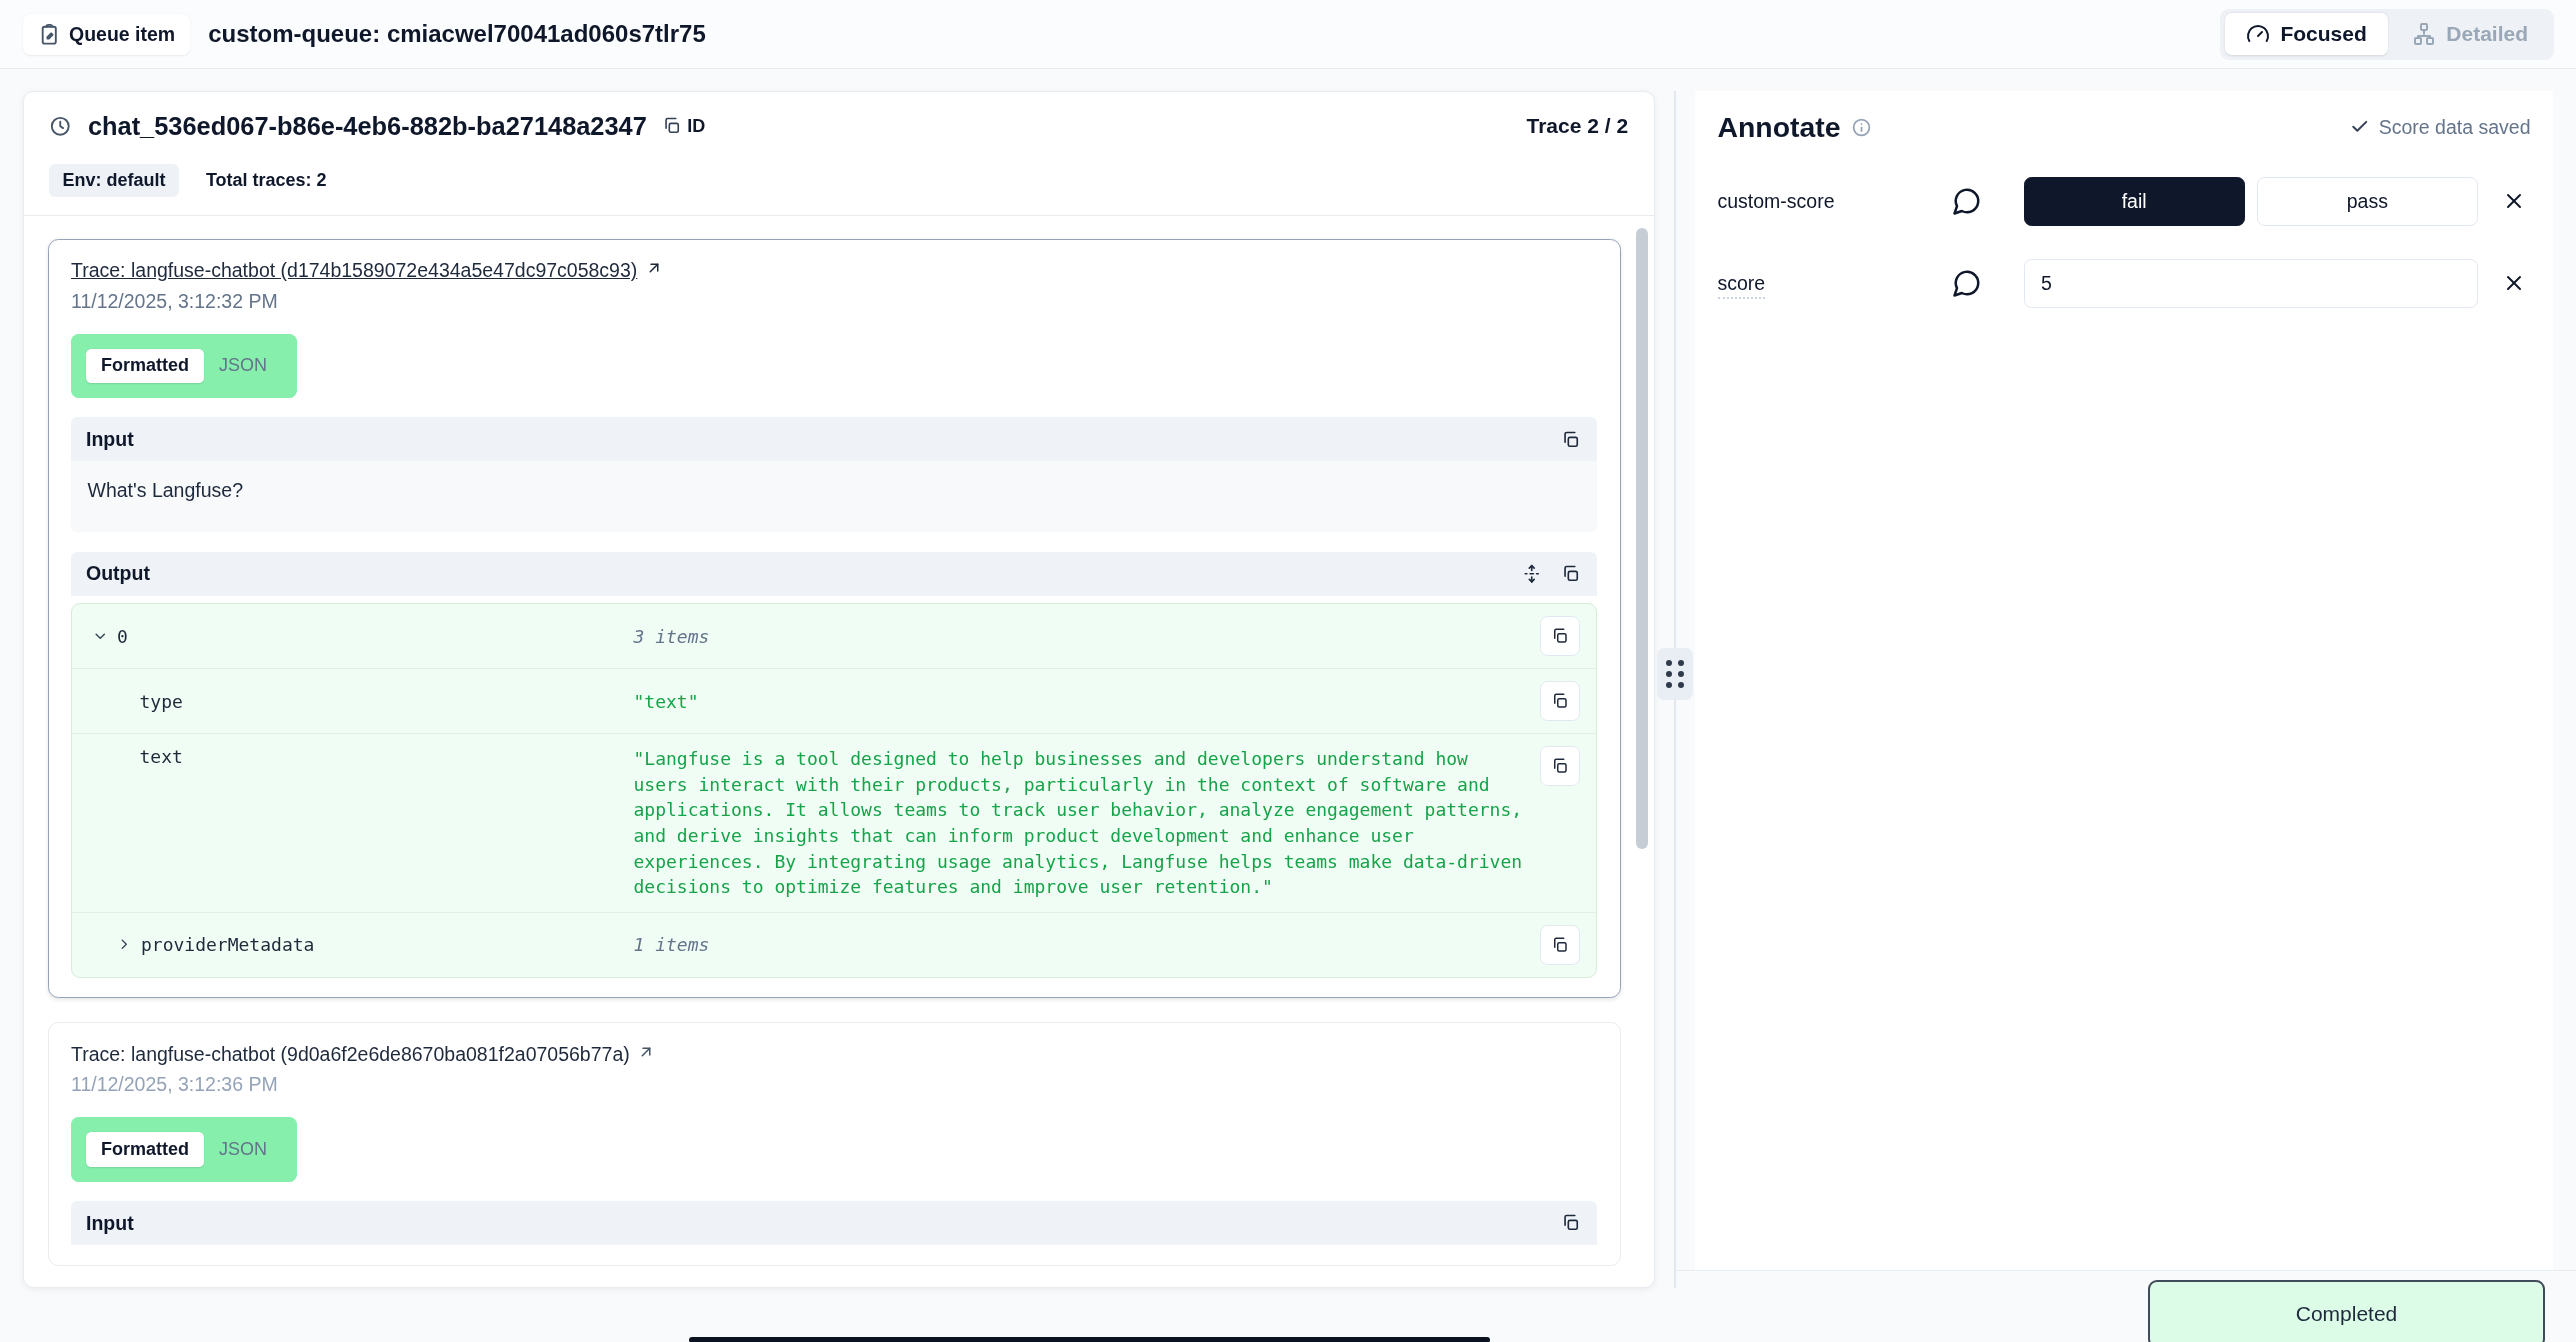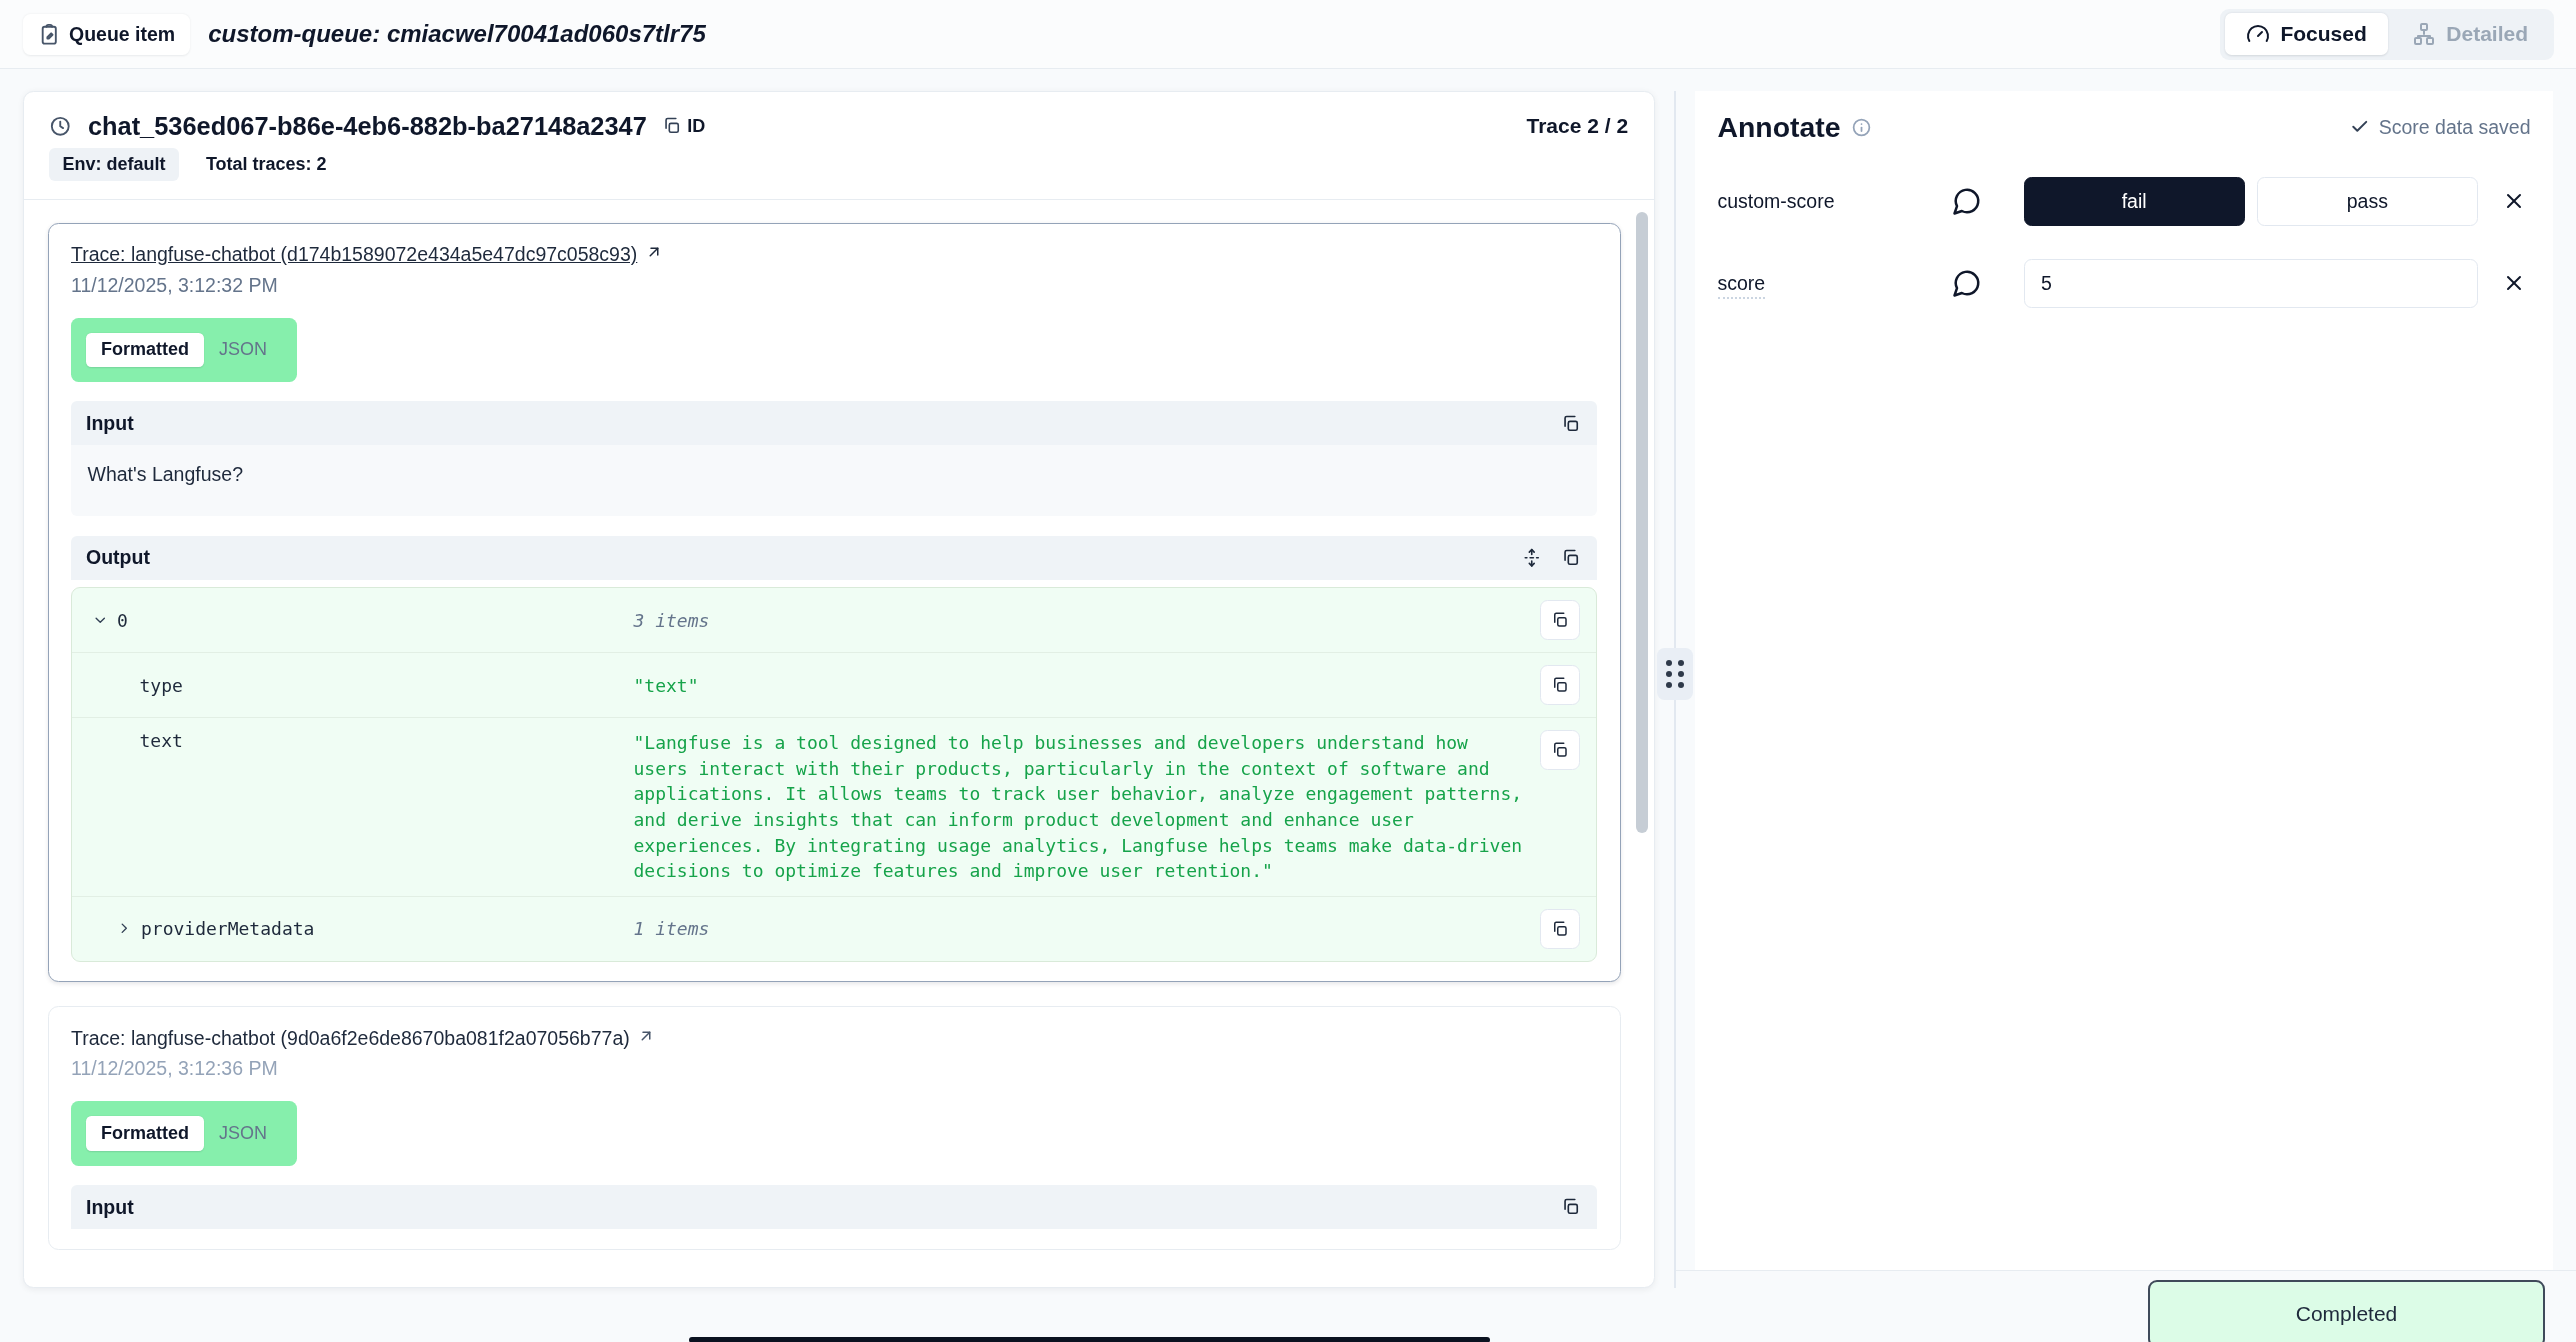--- a/index.html
+++ b/index.html
@@ -15,21 +15,21 @@
   .topbar{
     position:absolute; left:0; top:0; width:2576px; height:69px;
     background:#fbfcfd; border-bottom:1.5px solid #e7ecf1;
     display:flex; align-items:center; padding:0 22.5px; gap:18px;
   }
   .queue-badge{
     display:flex; align-items:flex-start; gap:9px; background:#ffffff;
     border-radius:7.5px; padding:9px 15px; box-shadow:0 0.7px 2.2px rgba(15,23,42,.08);
   }
   .queue-badge .label{ font-size:19.5px; font-weight:700; }
-  .topbar-title{ font-size:24px; font-weight:700; margin:0;font-style:italic; }
+  .topbar-title{ font-size:24px; font-weight:700; margin:0; }
   .view-toggle{
     margin-left:auto; display:flex; background:#eef2f6; border-radius:9px; padding:4.5px; gap:3px;
   }
   .view-toggle button{
     display:flex; align-items:center; gap:10.5px; border:none; cursor:pointer;
     font-family:inherit; font-size:21px; font-weight:600; padding:9px 21px; border-radius:6.7px;
     background:transparent; color:#9aa7b6;
   }
   .view-toggle button.active{ background:#ffffff; color:#0f172a; box-shadow:0 0.7px 2.2px rgba(15,23,42,.12); }
 
@@ -39,21 +39,21 @@
     background:#ffffff; border:1.5px solid #e7ecf1; border-radius:10.5px;
     box-shadow:0 1.5px 6px rgba(15,23,42,.06);
     display:flex; flex-direction:column; overflow:hidden;
   }
   .panel-head{ padding:19.5px 25.4px 0 25.4px; }
   .head-row1{ display:flex; align-items:center; gap:10.5px; }
   .item-id{ font-size:25.4px; font-weight:700; margin:0 1.5px 0 6px; }
   .id-copy{ display:flex; align-items:center; gap:6px; background:none; border:none; cursor:pointer; padding:3px; color:#0f172a; }
   .id-copy .id-text{ font-size:18px; font-weight:600; }
   .trace-counter{ margin-left:auto; font-size:21px; font-weight:700; }
-  .head-row2{ display:flex; align-items:center; gap:27px; margin-top:7px; padding-bottom:18px; }
+  .head-row2{ display:flex; align-items:center; gap:27px; margin-top:23px; padding-bottom:18px; }
   .env-badge{ background:#eef2f6; border-radius:6px; padding:6px 13.5px; font-size:18px; font-weight:600; }
   .total-traces{ font-size:18px; font-weight:700; }
   .panel-divider{ height:1.5px; background:#e7ecf1; }
 
   .traces{ position:relative; flex:1; overflow:hidden; padding:22.5px 33px 0 24px; }
   .scroll-thumb{
     position:absolute; right:6px; top:12px; width:12px; height:621px;
     background:#c6cdd5; border-radius:6px;
   }
 

